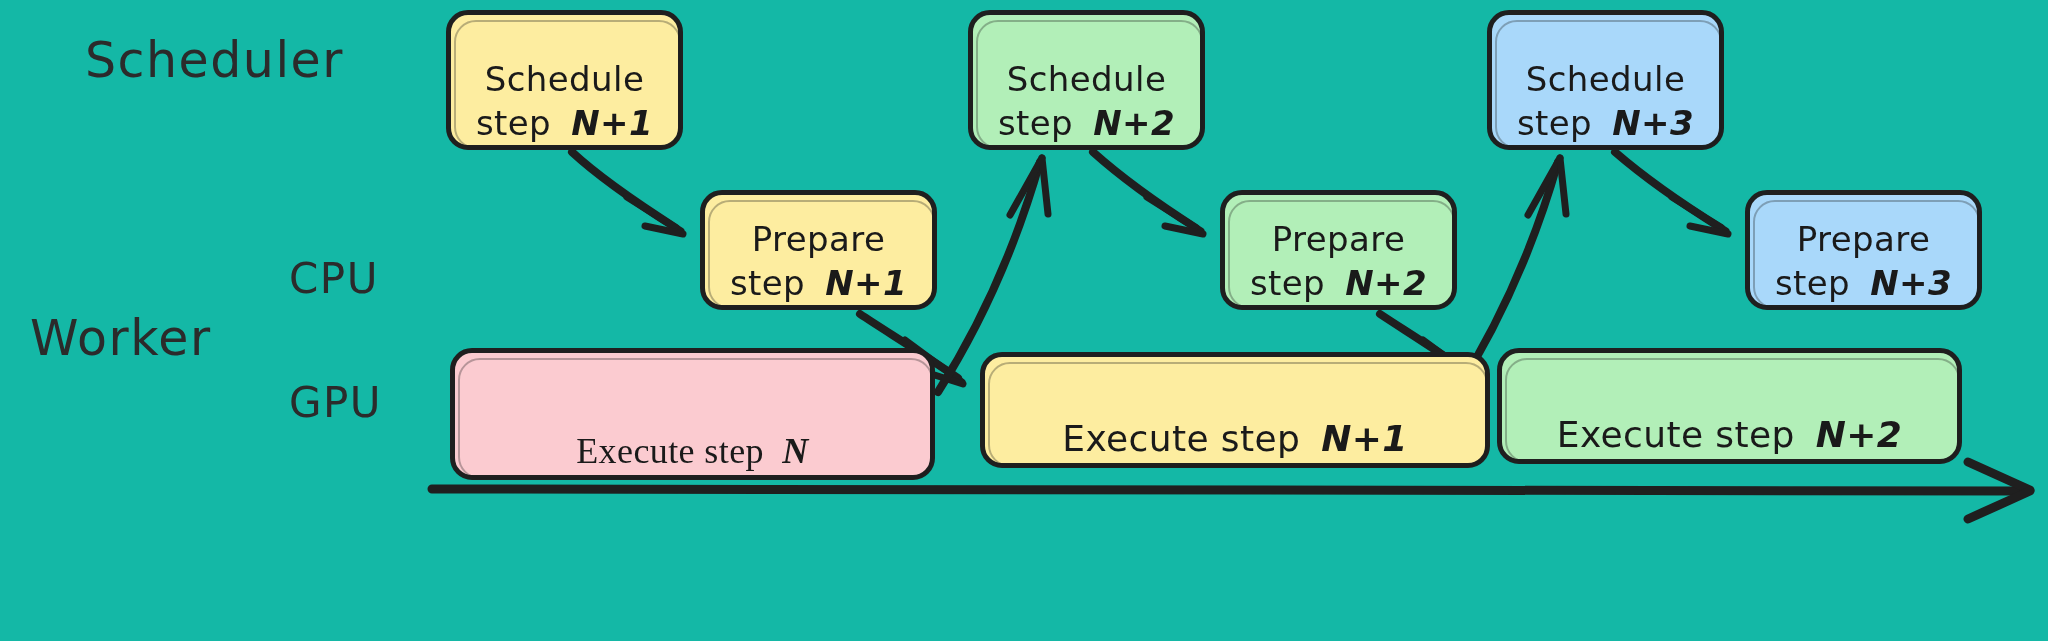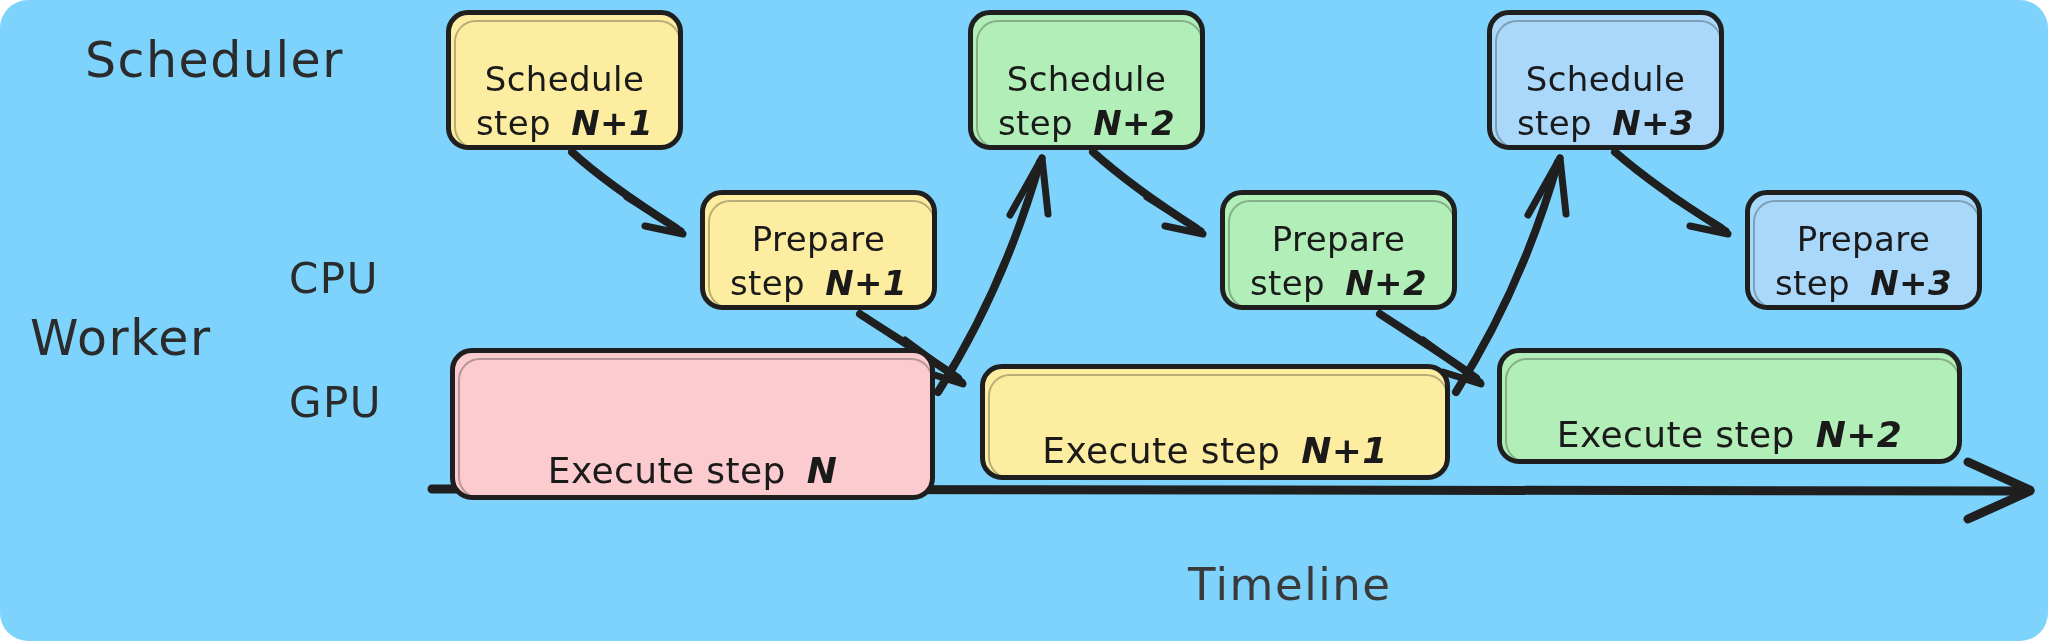--- a/index.html
+++ b/index.html
@@ -5,24 +5,23 @@
 <style>
   html, body {
     margin: 0;
     padding: 0;
     background: #ffffff;
   }
   #canvas {
     position: relative;
     width: 2048px;
     height: 641px;
-    background: #7dd3fc;
+    background: #14b8a6;
     font-family: "DejaVu Sans", sans-serif;
     overflow: hidden;
-    border-radius: 28px;
   }
   #sketch-layer {
     position: absolute;
     left: 0;
     top: 0;
     width: 2048px;
     height: 641px;
   }
   
   .lane-label {
@@ -84,22 +83,22 @@
   #box-sched-n1 { left: 446px; top: 10px;  width: 237px; height: 140px; }
   #box-sched-n2 { left: 968px; top: 10px;  width: 237px; height: 140px; }
   #box-sched-n3 { left: 1487px;top: 10px;  width: 237px; height: 140px; }
 
   
   #box-prep-n1 { left: 700px;  top: 190px; width: 237px; height: 120px; }
   #box-prep-n2 { left: 1220px; top: 190px; width: 237px; height: 120px; }
   #box-prep-n3 { left: 1745px; top: 190px; width: 237px; height: 120px; }
 
   
-  #box-exec-n  { left: 450px;  top: 348px; width: 485px; height: 152px; }
-  #box-exec-n1 { left: 980px;  top: 364px; width: 470px; height: 116px; }
+  #box-exec-n  { left: 450px;  top: 348px; width: 485px; height: 132px; font-family: Liberation Serif, serif; }
+  #box-exec-n1 { left: 980px;  top: 352px; width: 510px; height: 116px; }
   #box-exec-n2 { left: 1497px; top: 348px; width: 465px; height: 116px; }
 </style>
 </head>
 <body>
 
 <div id="canvas">
 
   <svg id="sketch-layer" viewBox="0 0 2048 641">
     <g fill="none" stroke="#1f1f1f" stroke-linecap="round" stroke-linejoin="round">
 
@@ -151,21 +150,20 @@
         <path d="M1968 519 L 2030 491" stroke-width="9"></path>
       </g>
 
     </g>
   </svg>
 
   <div class="lane-label big" id="label-scheduler">Scheduler</div>
   <div class="lane-label big" id="label-worker">Worker</div>
   <div class="lane-label small" id="label-cpu">CPU</div>
   <div class="lane-label small" id="label-gpu">GPU</div>
-  <div class="lane-label" id="label-timeline">Timeline</div>
 
   <div class="box fill-yellow" id="box-sched-n1">
     <span class="ln">Schedule</span>
     <span class="ln"><span>step </span><em>N+1</em></span>
   </div>
 
   <div class="box fill-green" id="box-sched-n2">
     <span class="ln">Schedule</span>
     <span class="ln"><span>step </span><em>N+2</em></span>
   </div>

